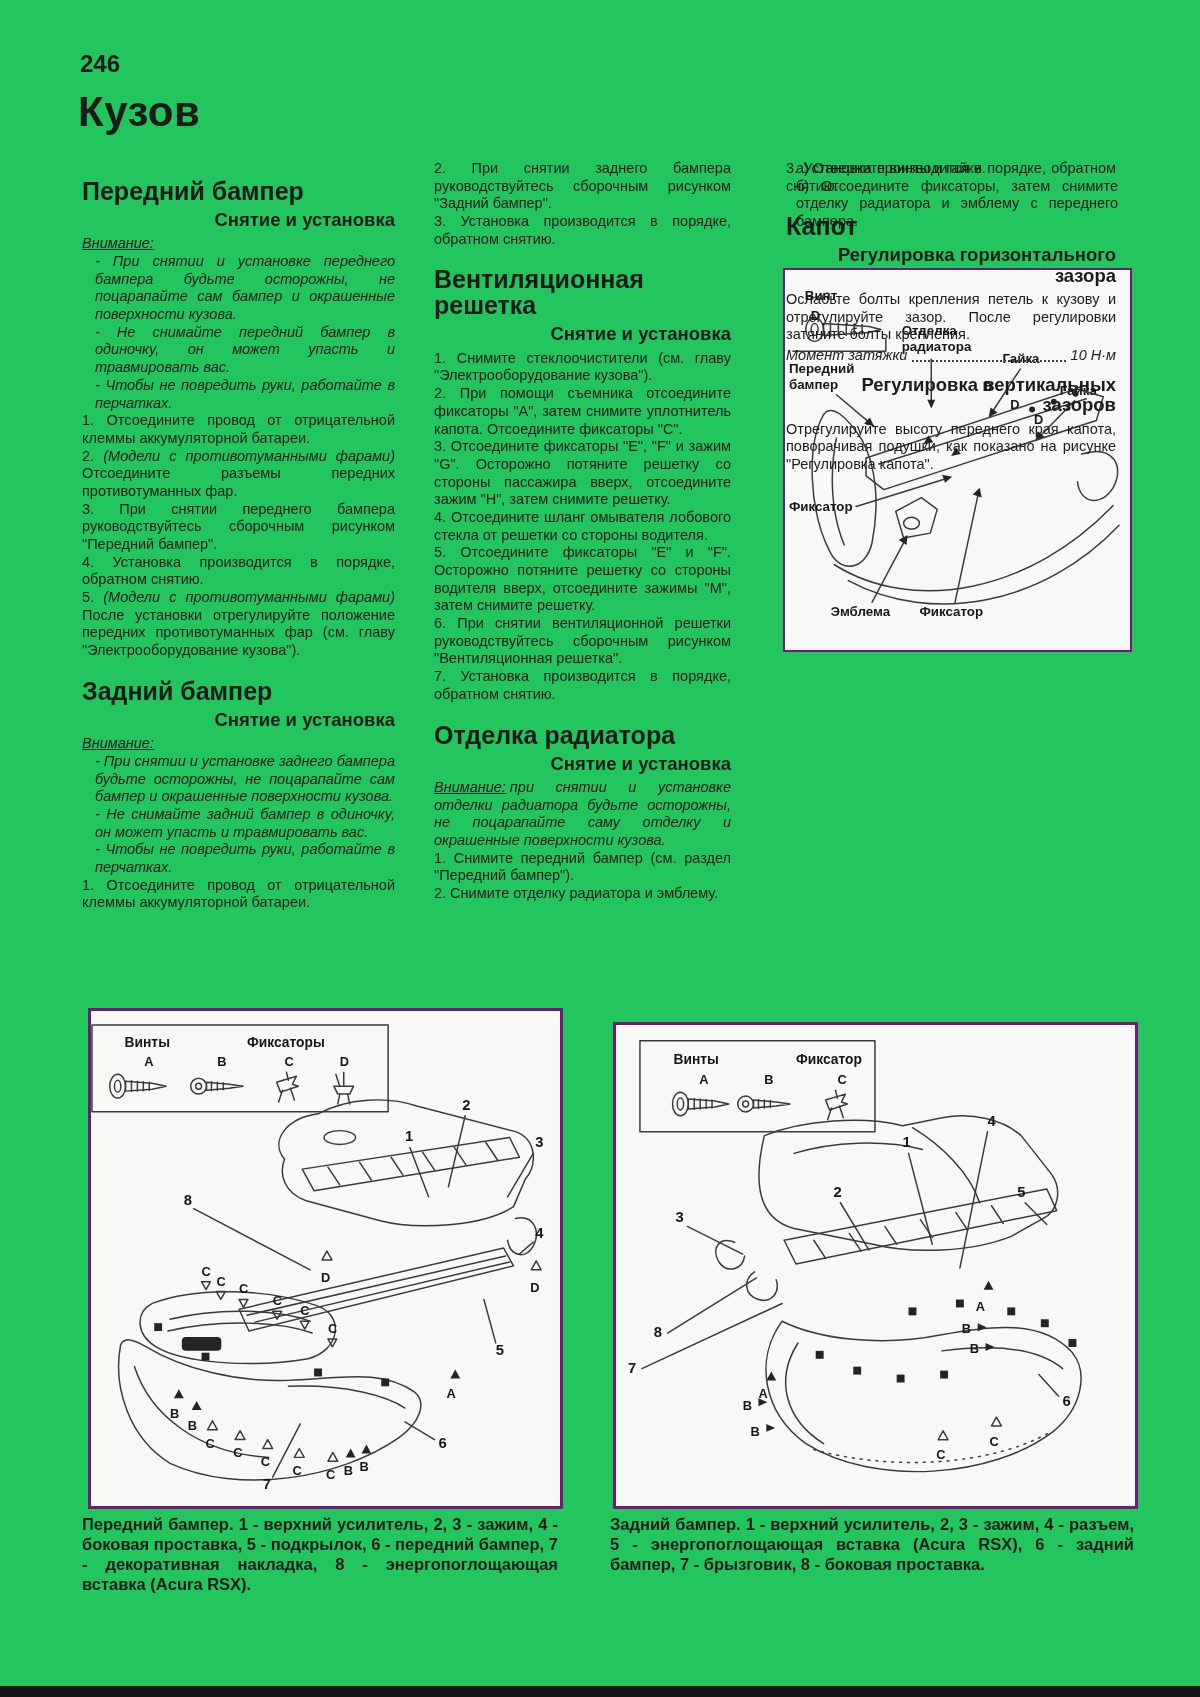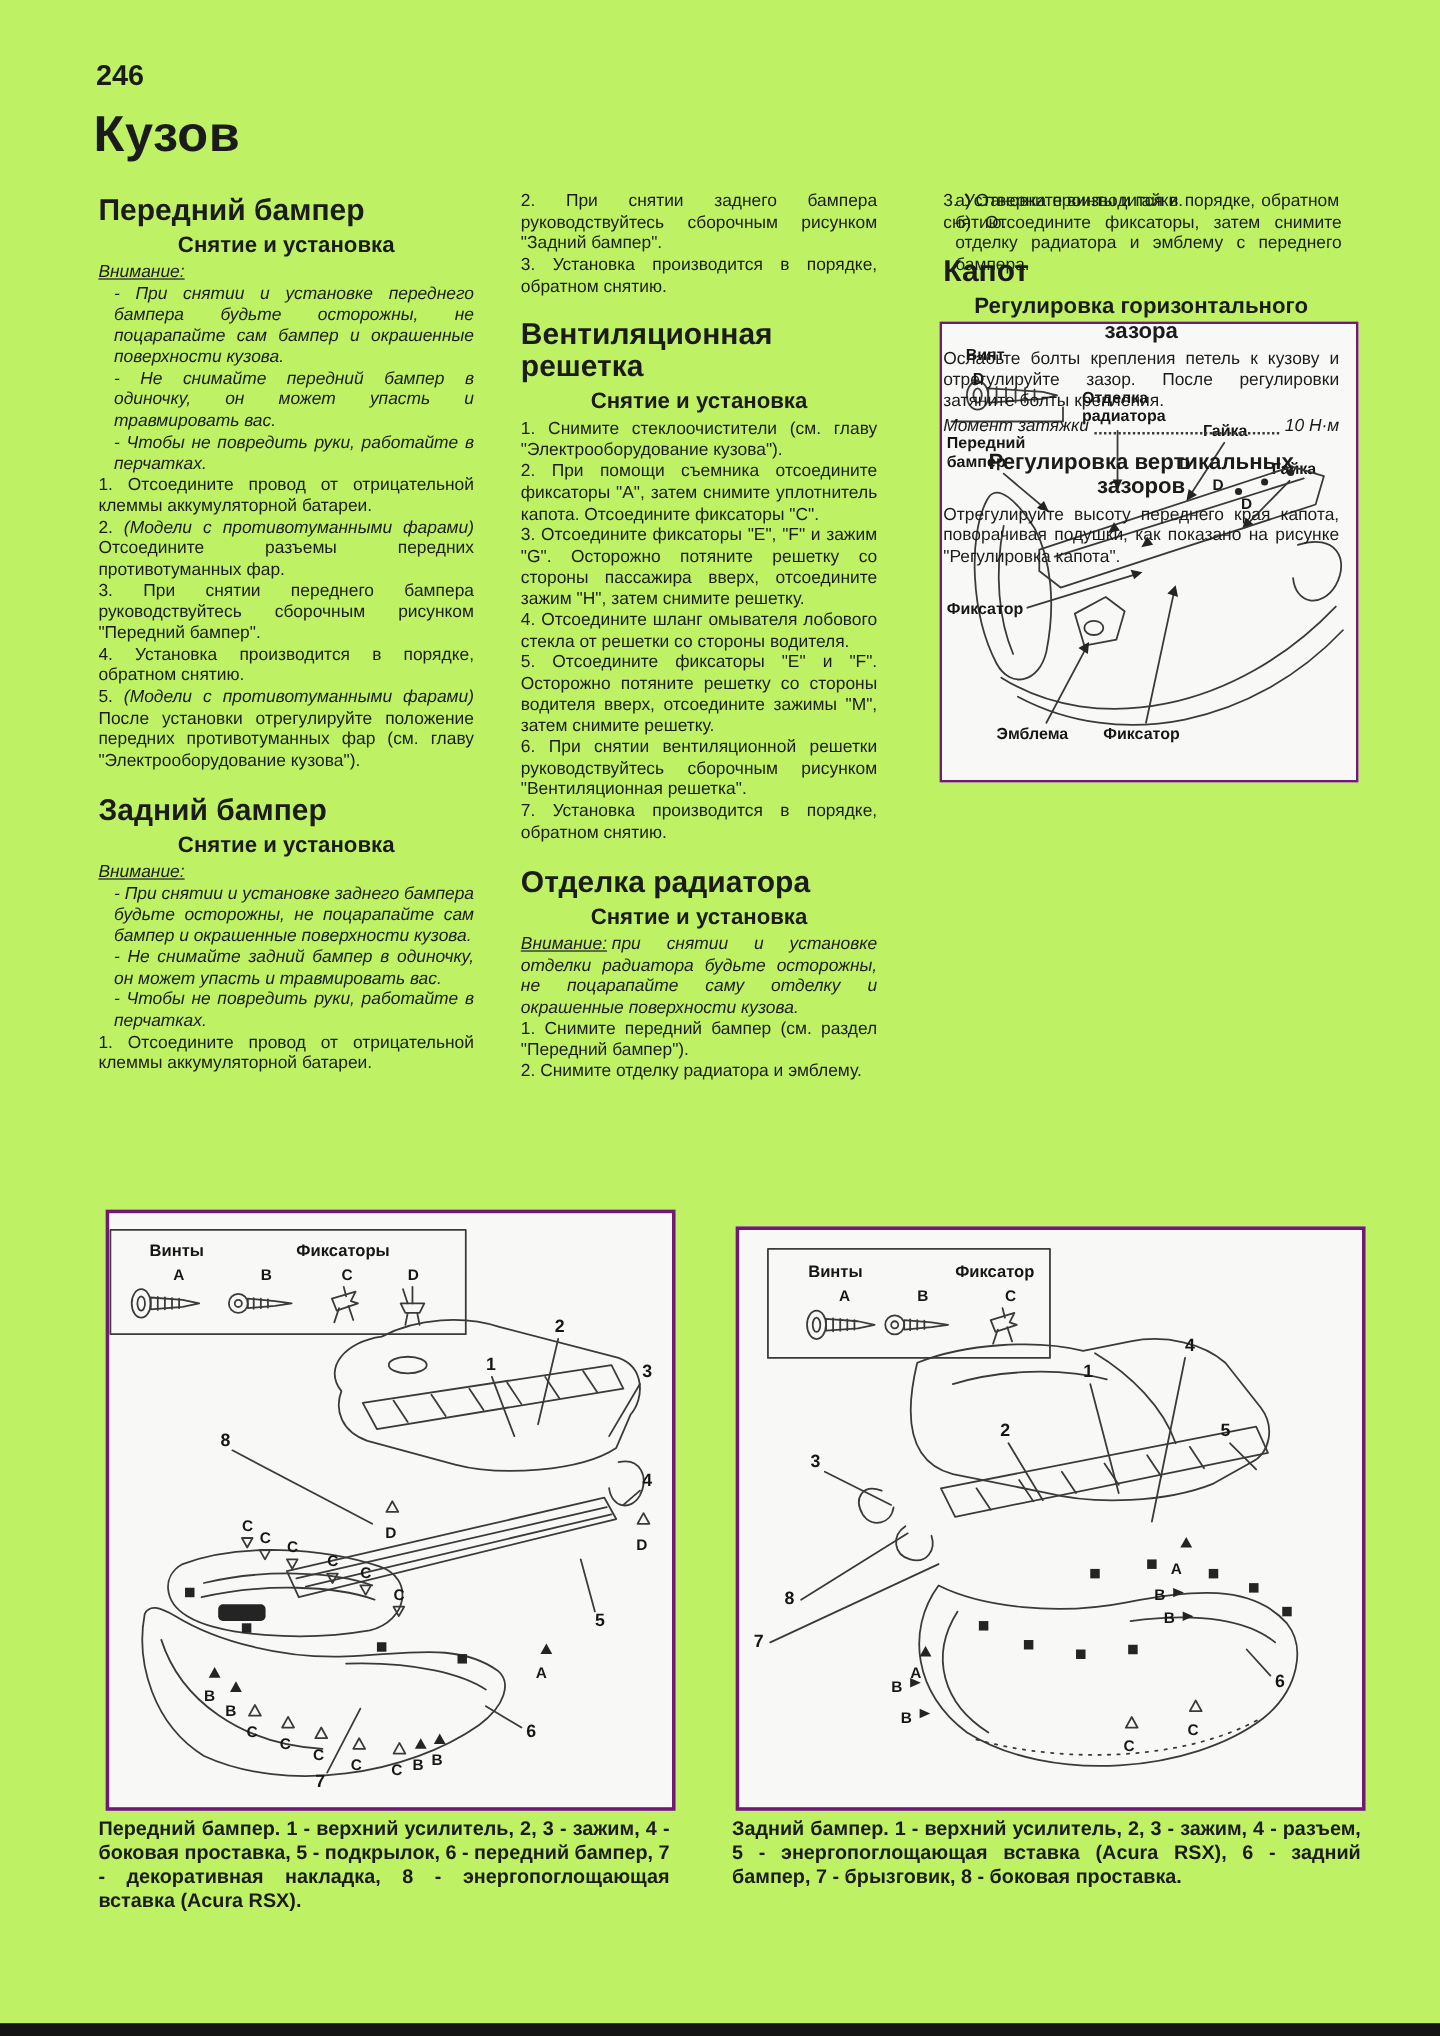--- a/index.html
+++ b/index.html
@@ -1,27 +1,27 @@
 <!DOCTYPE html>
 <html lang="ru"><head>
 <meta charset="utf-8">
 <style>
   html,body{margin:0;padding:0;background:#dcdcda;}
-  .page{position:relative;width:1200px;height:1697px;background:#bef264;
+  .page{position:relative;width:1200px;height:1697px;background:#22c55e;
         font-family:"Liberation Sans",sans-serif;color:#1b1b1b;overflow:hidden;}
   .pagenum{position:absolute;left:80px;top:50px;font-size:24px;font-weight:bold;}
   .title{position:absolute;left:78px;top:88px;margin:0;font-size:42px;font-weight:bold;letter-spacing:.5px;}
   .col{position:absolute;top:160px;font-size:14.5px;line-height:1.22;text-align:justify;}
   #col1{left:82px;width:313px;}
   #col2{left:434px;width:297px;}
   #col3top{left:796px;width:322px;}
   #col3bottom{left:786px;width:330px;}
   .col h2{font-size:25px;line-height:1.04;margin:18px 0 6px;text-align:left;}
-  .col h2.first{margin-top:2px;}
-  .col h3{font-size:18.5px;line-height:1.1;margin:1px 0 5px;text-align:center;}
+  .col h2.first{margin-top:18px;}
+  .col h3{font-size:18.5px;line-height:1.1;margin:1px 0 5px;text-align:right;}
   .col p{margin:0;}
   .warn-label{font-style:italic;}
   .u{text-decoration:underline;}
   .warn-item{font-style:italic;margin-left:13px !important;}
   .warn-inline{font-style:italic;}
   .warn-inline .u{margin-right:4px;}
   .torque{display:flex;align-items:flex-end;font-style:italic;margin-top:3px !important;}
   .torque .dots{flex:1;border-bottom:2px dotted #3c3c3c;margin:0 5px 3px;}
   .frame{position:absolute;background:#f8f8f6;border:2px solid #701a75;}
   #radFrame{left:783px;top:268px;width:345px;height:380px;}

